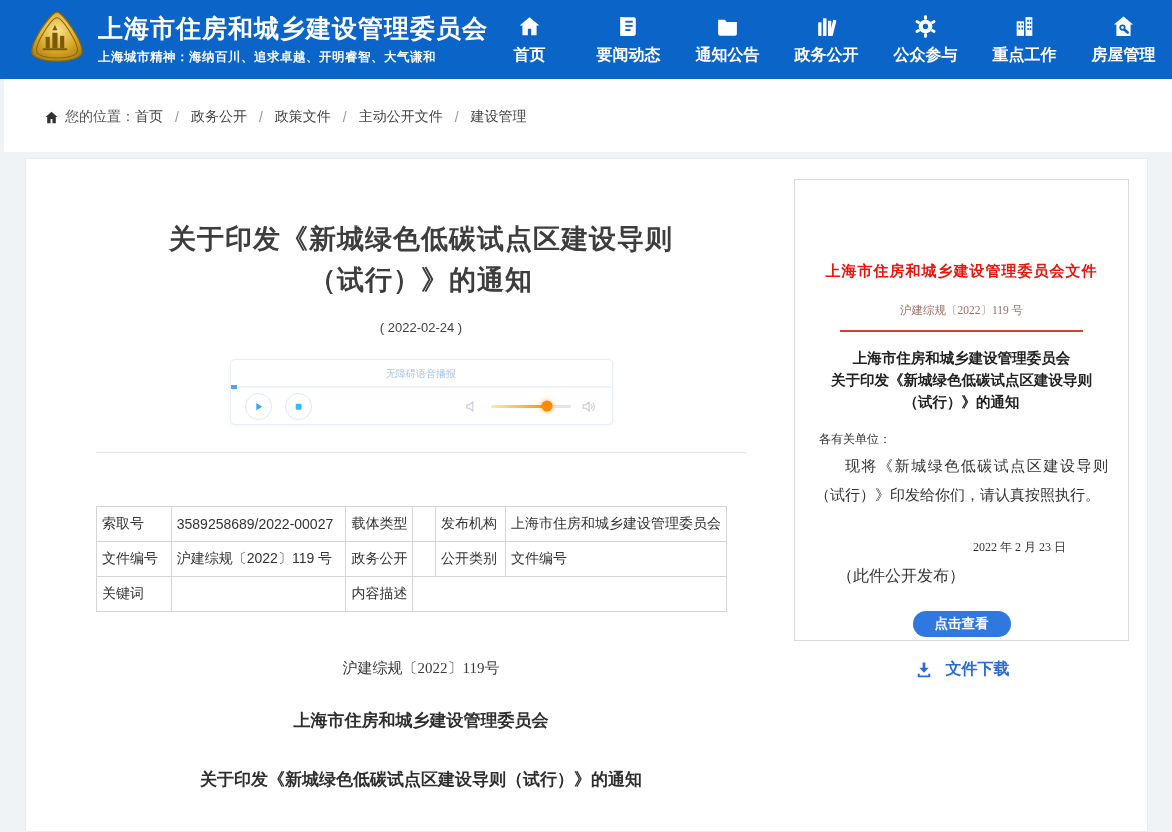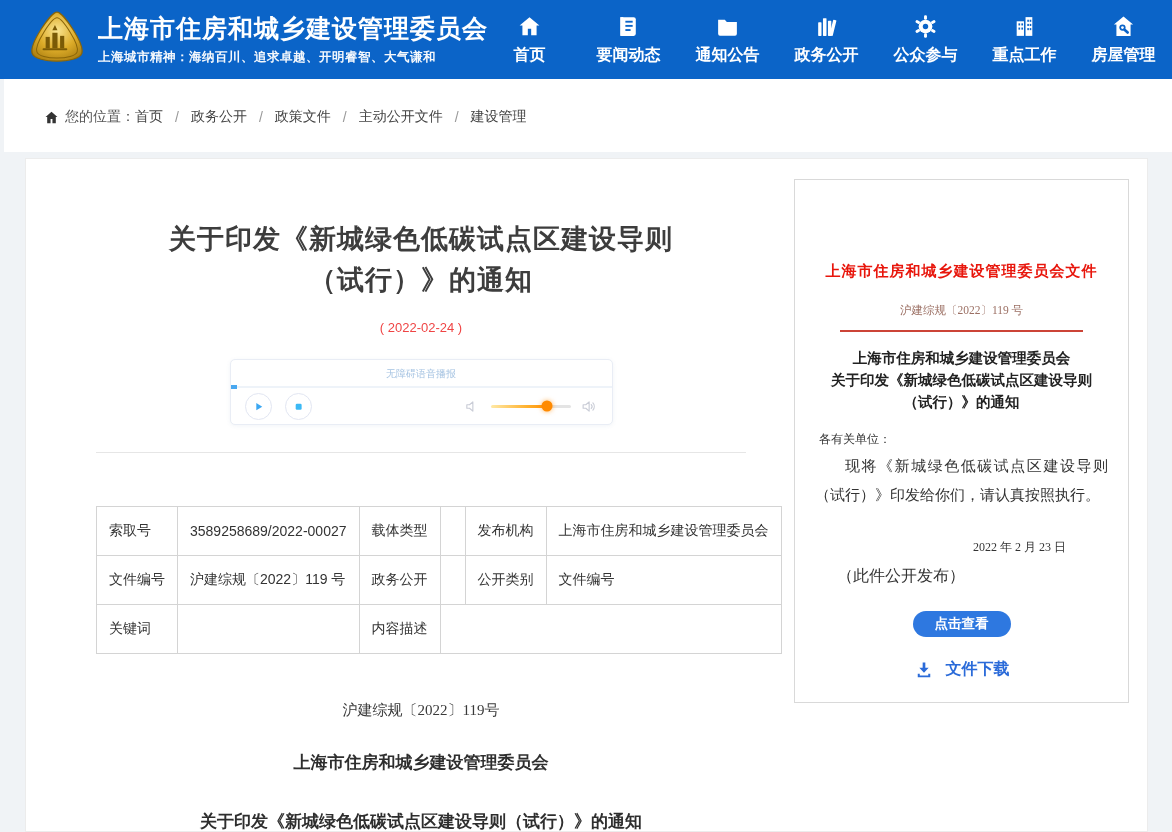--- a/index.html
+++ b/index.html
@@ -30,53 +30,53 @@
   .crumb .sep { color:#999; margin:0 12px; }
 
   
   .card { position:absolute; top:158px; left:25px; width:1123px; height:674px;
     background:#fff; border:1px solid #ececec; }
 
   
   .article { position:absolute; left:70px; top:0; width:650px; }
   .art-title { margin:60px auto 0; width:530px; text-align:center; font-size:27px;
     font-weight:bold; color:#3d3d3d; line-height:1.5; letter-spacing:1px; }
-  .art-date { margin-top:20px; text-align:center; font-size:13px; color:#ef4444; }
+  .art-date { margin-top:20px; text-align:center; font-size:13px; color:#404040; }
 
   .player { margin:24px auto 0; width:383px; height:66px; background:#fff;
     border:1px solid #e9edf5; border-radius:5px; box-shadow:0 1px 4px rgba(80,110,160,.08); }
   .player-title { height:26px; line-height:28px; text-align:center; font-size:10px; color:#a5c3e2; }
   .player-track { position:relative; height:2px; background:#eef3f9; }
   .player-track-fill { position:absolute; left:0; top:-1px; width:6px; height:4px; background:#49a8f0; }
   .player-controls { height:36px; display:flex; align-items:center; padding:0 14px; }
   .round-btn { width:27px; height:27px; border-radius:50%; border:1px solid #e2e6f2;
     background:#fff; display:flex; align-items:center; justify-content:center; cursor:pointer; margin-right:13px; }
   .vol { margin-left:auto; display:flex; align-items:center; }
   .vol svg { width:17px; height:17px; }
   .vol-track { position:relative; width:80px; height:3px; border-radius:2px; margin:0 10px;
     background:linear-gradient(to right,#ffe9a6 0%,#ffb12e 45%,#ff8a00 75%,#e4e4e4 75%,#e4e4e4 100%); }
   .vol-knob { position:absolute; left:70%; top:50%; transform:translate(-50%,-50%);
     width:11px; height:11px; border-radius:50%; background:#ff8a00;
     box-shadow:0 0 5px rgba(255,138,0,.65); cursor:pointer; }
 
   .divider { margin-top:27px; width:650px; border-top:1px solid #e6e6e6; }
 
   table.meta { margin-top:53px; width:631px; border-collapse:collapse; font-size:14px; color:#333; }
-  table.meta td { border:1px solid #d4d4d4; height:49px; padding:0 12px; white-space:nowrap; }
+  table.meta td { border:1px solid #d4d4d4; height:35px; padding:0 5px; white-space:nowrap; }
   td.c1 { width:75px; } td.c2 { width:175px; } td.c3 { width:67px; }
   td.c4 { width:23px; padding:0; } td.c5 { width:70px; }
 
   .doc-num { margin-top:47px; text-align:center; font-size:15px; color:#3a3a3a;
     font-family:"Liberation Serif","DejaVu Serif",serif; }
   .doc-org, .doc-title { margin-top:31px; text-align:center; font-size:17px; font-weight:bold;
     color:#2e2e2e; font-family:"Liberation Serif","DejaVu Serif",serif; }
   .doc-title { margin-top:36px; }
 
   
-  .preview { position:absolute; left:768px; top:20px; width:335px; height:524px;
+  .preview { position:absolute; left:768px; top:20px; width:335px; height:462px;
     background:#fff; border:1px solid #d9d9d9;
     font-family:"Liberation Serif","DejaVu Serif",serif; }
   .pv-red-head { margin-top:82px; text-align:center; font-size:15px; font-weight:bold;
     color:#e8160c; letter-spacing:1px; }
   .pv-doc-no { margin-top:22px; text-align:center; font-size:11.5px; color:#9b6f63; }
   .pv-line { margin:12px 45px 0; border-top:2px solid #cc4437; }
   .pv-title { margin-top:16px; text-align:center; font-size:14.5px; font-weight:bold;
     color:#222; line-height:1.5; }
   .pv-salute { margin:18px 24px 0; font-size:12px; color:#333; }
   .pv-body { margin:4px 20px 0; font-size:15px; color:#333; line-height:1.9;

